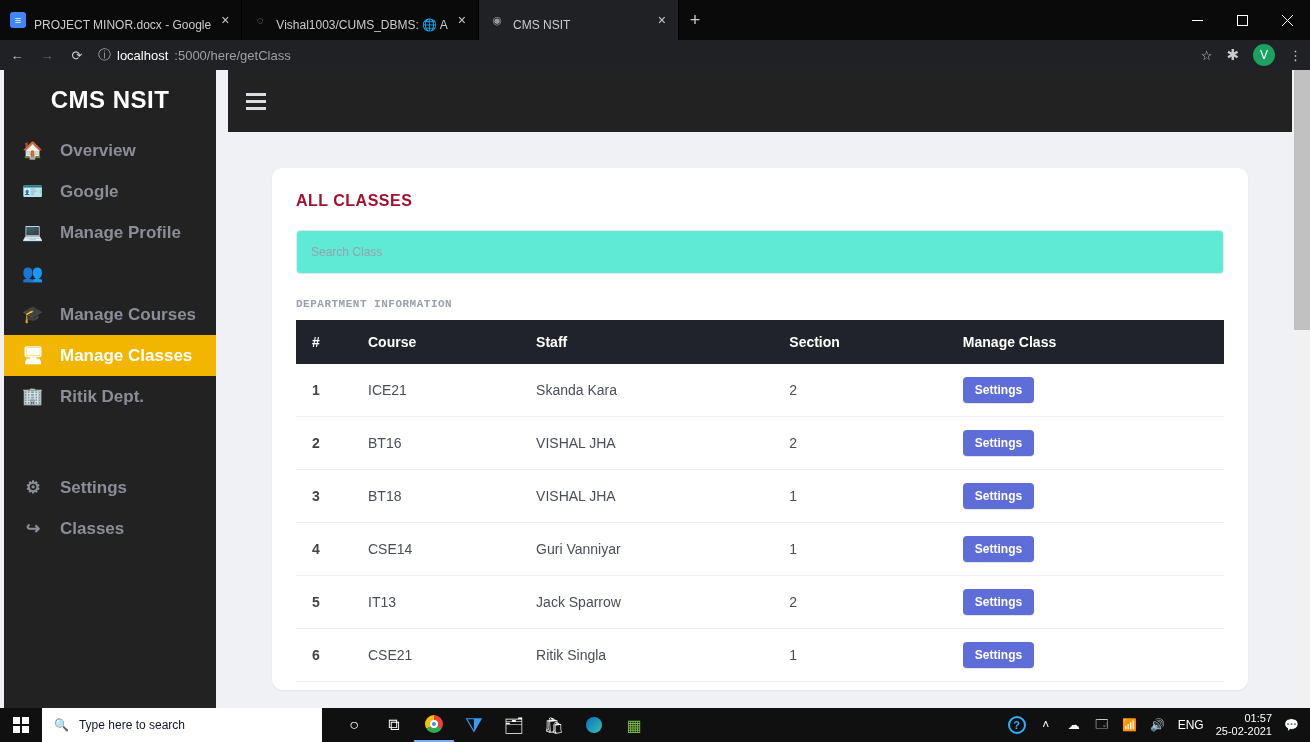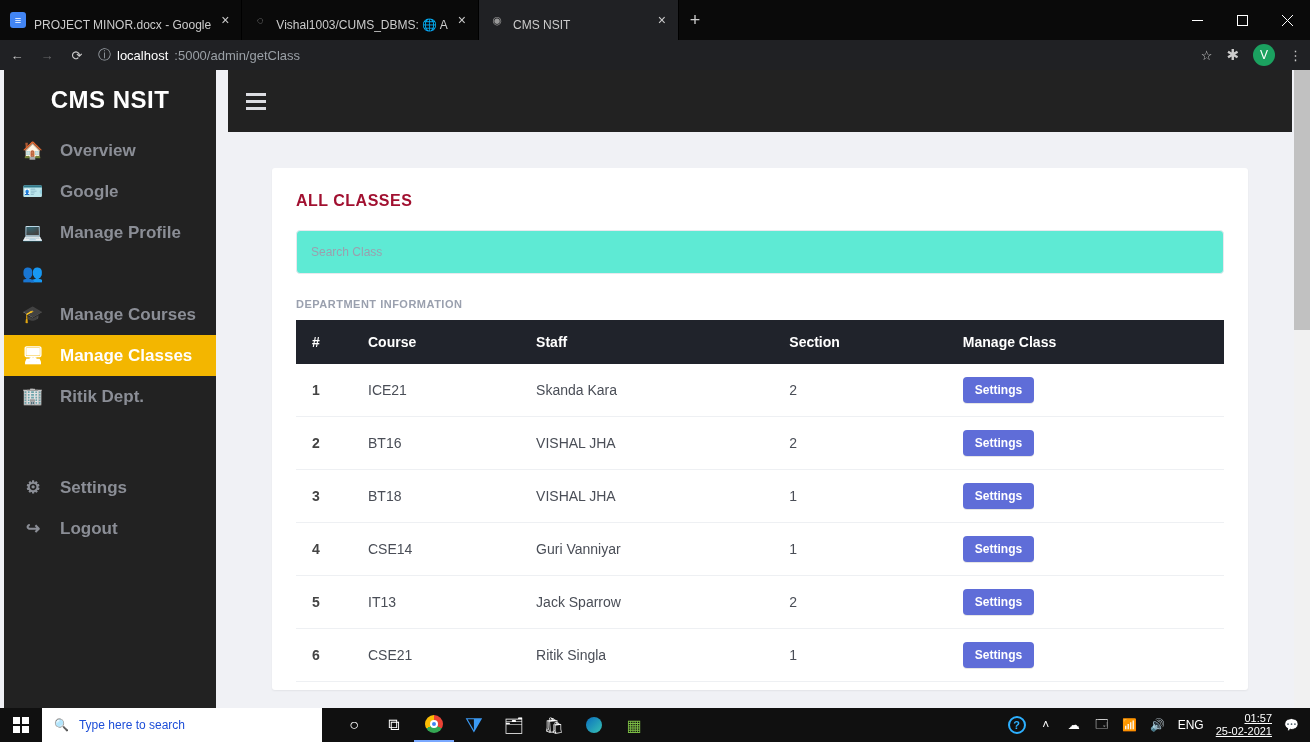--- a/index.html
+++ b/index.html
@@ -30,43 +30,43 @@
   .brand { height:60px; display:flex; align-items:center; justify-content:center; color:#fff; font-size:24px; font-weight:800; letter-spacing:.5px; }
   .menu { list-style:none; }
   .menu li { display:flex; align-items:center; gap:16px; padding:10px 18px; font-size:17px; font-weight:700; cursor:pointer; color:#8b8e96; }
   .menu li.active { background:#f3b600; color:#fff; }
   .menu li .micon { width:22px; text-align:center; font-size:17px; }
   .menu-gap { height:50px; }
   .topbar { position:absolute; left:228px; top:0; right:18px; height:62px; background:#222; display:flex; align-items:center; padding:0 18px; }
   .hamburger { display:flex; flex-direction:column; gap:4px; cursor:pointer; }
   .hamburger span { display:block; width:20px; height:3px; background:#dcdde2; }
   .content { position:absolute; left:228px; top:62px; right:18px; bottom:0; padding:36px 44px 0; overflow:hidden; }
-  .card { background:#fff; border-radius:3px; box-shadow:0 1px 2px rgba(0,0,0,.06); padding:24px 24px 8px; }
+  .card { background:#fff; border-radius:11px; box-shadow:0 1px 2px rgba(0,0,0,.06); padding:24px 24px 8px; }
   .card h2 { color:#a11030; font-size:16px; font-weight:800; letter-spacing:.5px; margin-bottom:20px; }
   .search { width:100%; height:44px; border:1px solid #e7e9ee; border-radius:4px; padding:0 14px; font-size:12px; color:#444; background:#5eead4; outline:none; }
   .search::placeholder { color:#9aa0ae; }
-  .section-label { font-size:11px; font-weight:700; letter-spacing:.5px; color:#9aa0ae; margin:24px 0 10px; }
+  .section-label { font-size:11px; font-weight:700; letter-spacing:.5px; color:#9aa0ae; margin:24px 0 10px;font-family:Liberation Mono, monospace; }
   table { width:100%; border-collapse:collapse; }
   thead tr { background:#20232b; color:#fff; }
   th,td { text-align:left; font-size:14px; }
   th { padding:14px 12px; font-weight:700; }
   th:first-child,td:first-child { padding-left:16px; width:60px; }
   tbody td { padding:13px 12px; color:#4a4e57; border-bottom:1px solid #eef0f3; }
   tbody td:first-child { font-weight:700; color:#444; }
   .btn-settings { background:#5f6dd8; color:#fff; border:none; border-radius:4px; padding:6px 12px; font-size:12px; font-weight:700; cursor:pointer; box-shadow:0 1px 0 rgba(0,0,0,.1); }
   
   .taskbar { position:absolute; left:0; bottom:0; width:1310px; height:34px; background:#101010; display:flex; align-items:center; color:#fff; font-size:12px; }
   .start { width:42px; height:100%; display:flex; align-items:center; justify-content:center; }
   .start svg { width:16px; height:16px; }
   .searchbox { display:flex; align-items:center; gap:10px; background:#fff; color:#555; height:100%; width:280px; padding:0 12px; }
   .task-icons { display:flex; align-items:center; height:100%; margin-left:12px; }
   .task-icons .ti { width:40px; height:100%; display:flex; align-items:center; justify-content:center; font-size:16px; }
   .task-icons .ti.active { border-bottom:2px solid #7aa9ff; }
   .task-right { margin-left:auto; display:flex; align-items:center; gap:12px; padding-right:10px; height:100%; }
-  .clock { text-align:right; line-height:1.15; font-size:11px;text-decoration:underline; }
+  .clock { text-align:right; line-height:1.15; font-size:11px; }
   .tray-icon { width:16px; text-align:center; }
   .circle-q { width:18px; height:18px; border:2px solid #2db0ff; border-radius:50%; display:flex; align-items:center; justify-content:center; font-size:11px; color:#2db0ff; font-weight:700; }
 </style>
 </head>
 <body>
 
 <div class="titlebar">
   <div class="tab">
     <span class="tab-fav" style="background:#4285f4;color:#fff">≡</span>
     <span class="tab-title">PROJECT MINOR.docx - Google</span>
@@ -103,21 +103,21 @@
   </div>
 </div>
 
 <div class="addrbar">
   <span class="nav-icon">←</span>
   <span class="nav-icon" style="opacity:.4">→</span>
   <span class="nav-icon">⟳</span>
   <div class="addr">
     <span style="color:#9aa0a6">ⓘ</span>
     <span class="addr-host">localhost</span>
-      <span class="addr-path">:5000/admin/getClass</span>
+      <span class="addr-path">:5000/here/getClass</span>
   </div>
   <div class="ext-icons">
     <span>☆</span>
     <span style="font-size:15px">✱</span>
     <span class="avatar-badge">V</span>
     <span>⋮</span>
   </div>
 </div>
 
 <div class="viewport">
@@ -157,21 +157,21 @@
         </li>
       </ul>
     <div class="menu-gap"></div>
     <ul class="menu" id="menu-footer">
         <li>
           <span class="micon">⚙</span>
           <span>Settings</span>
         </li>
         <li>
           <span class="micon">↪</span>
-          <span>Logout</span>
+          <span>Classes</span>
         </li>
       </ul>
   </aside>
 
   <div class="topbar">
     <div class="hamburger">
         <span></span>
         <span></span>
         <span></span>
       </div>
@@ -245,21 +245,21 @@
   <div class="start">
     <svg viewBox="0 0 16 16">
         <rect x="0" y="0" width="7" height="7" fill="#fff"></rect>
         <rect x="9" y="0" width="7" height="7" fill="#fff"></rect>
         <rect x="0" y="9" width="7" height="7" fill="#fff"></rect>
         <rect x="9" y="9" width="7" height="7" fill="#fff"></rect>
       </svg>
   </div>
   <div class="searchbox">
     <span>🔍</span>
-    <span style="color:#1d4ed8">Type here to search</span>
+    <span style="color:#0f172a">Type here to search</span>
   </div>
   <div class="task-icons">
     <div class="ti">○</div>
     <div class="ti">⧉</div>
     <div class="ti active">
         <span style="width:18px;height:18px;border-radius:50%;background:conic-gradient(#ea4335 0 120deg,#34a853 120deg 240deg,#fbbc05 240deg 360deg);display:flex;align-items:center;justify-content:center">
           <span style="width:8px;height:8px;border-radius:50%;background:#4285f4;border:2px solid #fff"></span>
         </span>
       </div>
     <div class="ti">

